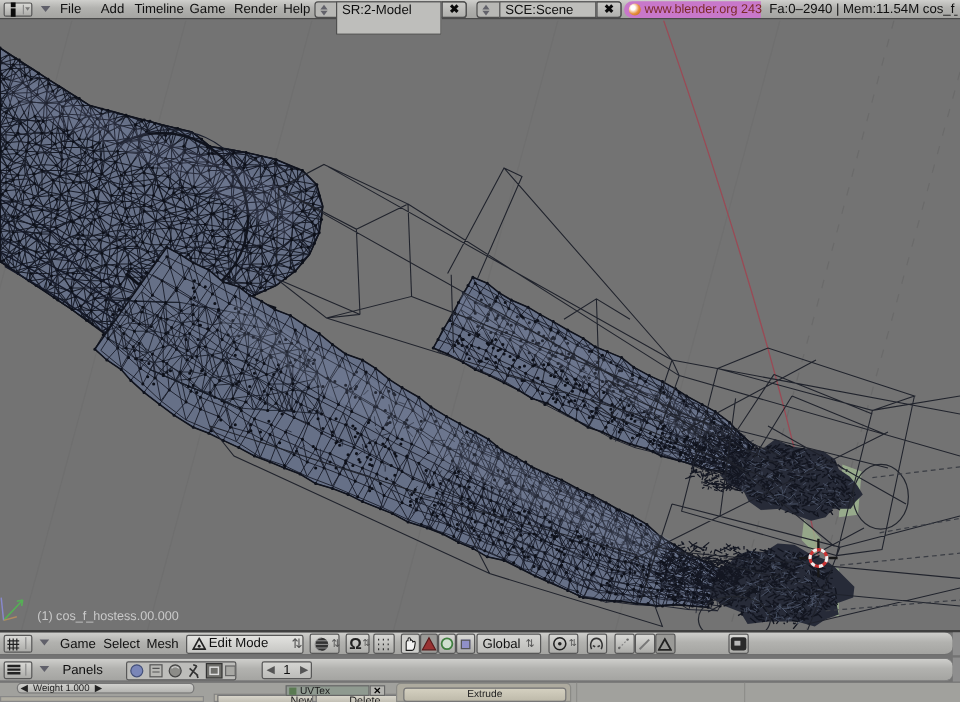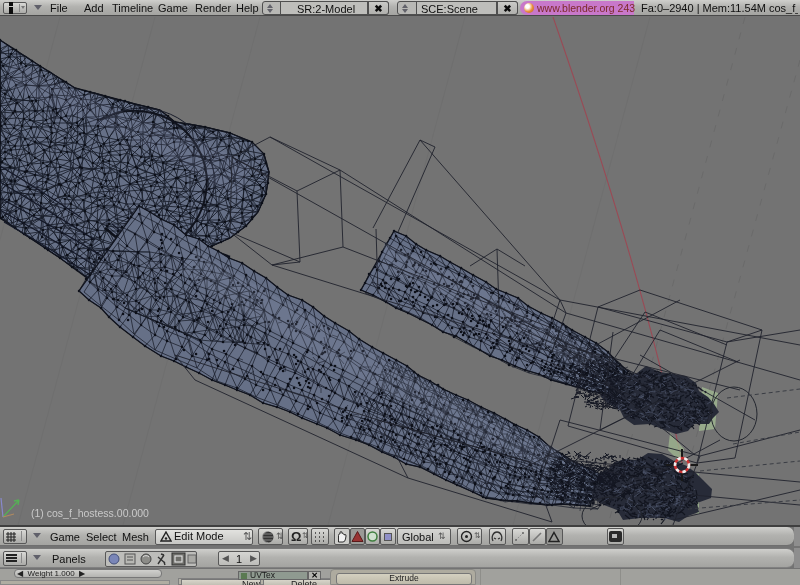--- a/index.html
+++ b/index.html
@@ -85,21 +85,21 @@
 <div class="tri" style="left:34px;top:5px"></div>
 <div class="txt" style="left:50px;top:2px">File</div>
 <div class="txt" style="left:84px;top:2px">Add</div>
 <div class="txt" style="left:112px;top:2px">Timeline</div>
 <div class="txt" style="left:158px;top:2px">Game</div>
 <div class="txt" style="left:195px;top:2px">Render</div>
 <div class="txt" style="left:236px;top:2px">Help</div>
 <div style="position:absolute;left:262px;top:1px;width:127px;height:14px;border:1px solid #4f4f4f;border-radius:3px;background:#b8b8b5"></div>
 <div style="position:absolute;left:267px;top:4px;width:0;height:0;border-left:3px solid transparent;border-right:3px solid transparent;border-bottom:4px solid #62626a"></div>
 <div style="position:absolute;left:267px;top:9px;width:0;height:0;border-left:3px solid transparent;border-right:3px solid transparent;border-top:4px solid #62626a"></div>
-<div style="position:absolute;left:280px;top:1px;width:88px;height:14px;border:1px solid #4f4f4f;background:#bebebb;font-size:11px;color:#0e0e0e;padding:1px 0 0 16px">SR:2-Model</div>
+<div style="position:absolute;left:280px;top:1px;width:88px;height:28px;border:1px solid #4f4f4f;background:#bebebb;font-size:11px;color:#0e0e0e;padding:1px 0 0 4px">SR:2-Model</div>
 <div style="position:absolute;left:368px;top:1px;width:21px;height:14px;border:1px solid #4f4f4f;border-radius:0 3px 3px 0;background:linear-gradient(#cacac7,#b0b0ad);text-align:center;font-size:10px;font-weight:bold;color:#0a0a0a;line-height:13px">✖</div>
 <div style="position:absolute;left:397px;top:1px;width:121px;height:14px;border:1px solid #4f4f4f;border-radius:3px;background:#b8b8b5"></div>
 <div style="position:absolute;left:402px;top:4px;width:0;height:0;border-left:3px solid transparent;border-right:3px solid transparent;border-bottom:4px solid #62626a"></div>
 <div style="position:absolute;left:402px;top:9px;width:0;height:0;border-left:3px solid transparent;border-right:3px solid transparent;border-top:4px solid #62626a"></div>
 <div style="position:absolute;left:416px;top:1px;width:81px;height:14px;border:1px solid #4f4f4f;background:#bebebb;font-size:11px;color:#0e0e0e;padding:1px 0 0 4px">SCE:Scene</div>
 <div style="position:absolute;left:497px;top:1px;width:21px;height:14px;border:1px solid #4f4f4f;border-radius:0 3px 3px 0;background:linear-gradient(#cacac7,#b0b0ad);text-align:center;font-size:10px;font-weight:bold;color:#0a0a0a;line-height:13px">✖</div>
 <div style="position:absolute;left:520px;top:1px;width:114px;height:14px;background:#c878ca;border-radius:7px 0 0 7px"></div>
 <div style="position:absolute;left:524px;top:3px;width:10px;height:10px;border-radius:50%;background:radial-gradient(circle at 35% 35%,#fff 20%,#e8903c 55%,#b06020)"></div>
 <div class="txt" style="left:537px;top:2px;color:#7d2a2a;font-size:10.5px">www.blender.org 243</div>
 <div class="txt" style="left:641px;top:2px;width:157px;overflow:hidden">Fa:0–2940 | Mem:11.54M cos_f_ho</div>

